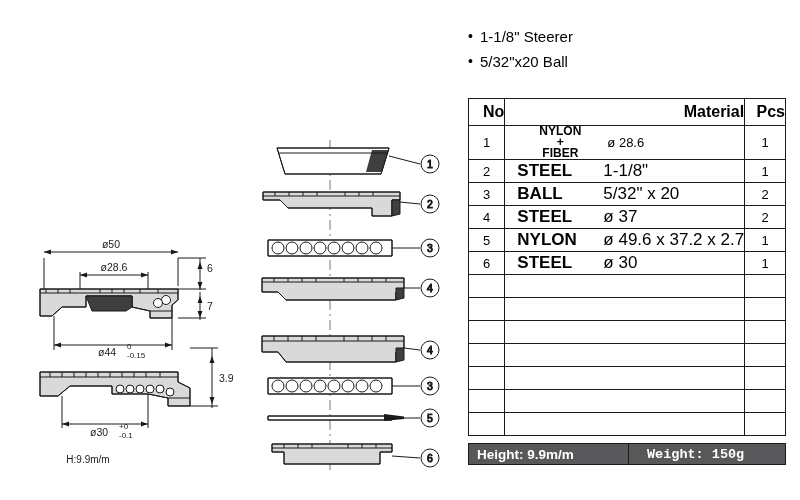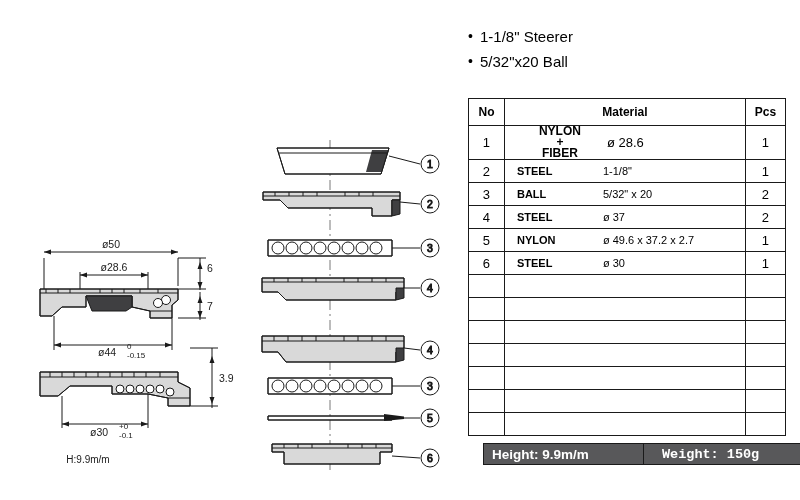--- a/index.html
+++ b/index.html
@@ -13,43 +13,43 @@
   
   .notes{position:absolute;left:468px;top:28px;width:320px;}
   .note{display:flex;align-items:flex-start;font-size:15px;margin-bottom:8px;}
   .note .bullet{width:12px;font-size:14px;line-height:17px;}
   .note .txt{line-height:17px;}
 
   
   .bom{position:absolute;left:468px;top:98px;width:318px;border-collapse:collapse;}
   .bom td,.bom th{border:1px solid #1a1a1a;font-size:13px;padding:0;}
   .bom thead th{
-    height:26px;font-weight:bold;font-size:12px;text-align:center;background:#fff;margin-left:20px;
+    height:26px;font-weight:bold;font-size:16px;text-align:right;background:#fff;margin-left:20px;
   }
   .col-no{width:38px;text-align:center;}
   .col-mat{width:258px;}
   .col-pcs{width:42px;text-align:center;}
   .bom tbody td{height:22px;}
-  .matcell{display:flex;align-items:center;padding-left:12px;font-size:11px;}
+  .matcell{display:flex;align-items:center;padding-left:12px;font-size:17px;}
   .matcell .m1{font-weight:bold;min-width:86px;}
   .matcell .m2{font-weight:normal;}
   .nylonfiber{display:flex;align-items:center;padding-left:12px;}
   .nylonfiber .stack{
     display:flex;flex-direction:column;align-items:center;line-height:11px;
     font-weight:bold;font-size:12px;min-width:86px;
   }
   .nylonfiber .dim{font-size:13px;margin-left:4px;}
   .rowtall td{height:38px;}
   .blankrow td{height:22px;}
 
   
   .footer{
     position:absolute;left:468px;top:443px;width:318px;height:22px;
     background:#58585a;color:#fff;border:1px solid #1a1a1a;
-    display:flex;align-items:center;box-sizing:border-box;margin-left:15px;
+    display:flex;align-items:center;box-sizing:border-box;
   }
   .footer .f1{width:160px;padding-left:8px;font-size:13.5px;font-weight:bold;border-right:1px solid #1a1a1a;height:100%;display:flex;align-items:center;box-sizing:border-box;}
   .footer .f2{flex:1;padding-left:18px;font-size:13.5px;font-weight:bold;display:flex;align-items:center;height:100%;box-sizing:border-box;font-family:Liberation Mono, monospace;}
 
   
   svg.draw{position:absolute;left:0;top:0;width:800px;height:500px;}
   text{font-family:"Liberation Sans", sans-serif;}
   .lbl{font-size:10.5px;}
   .lblsm{font-size:8px;}
   .lblh{font-size:10px;}

